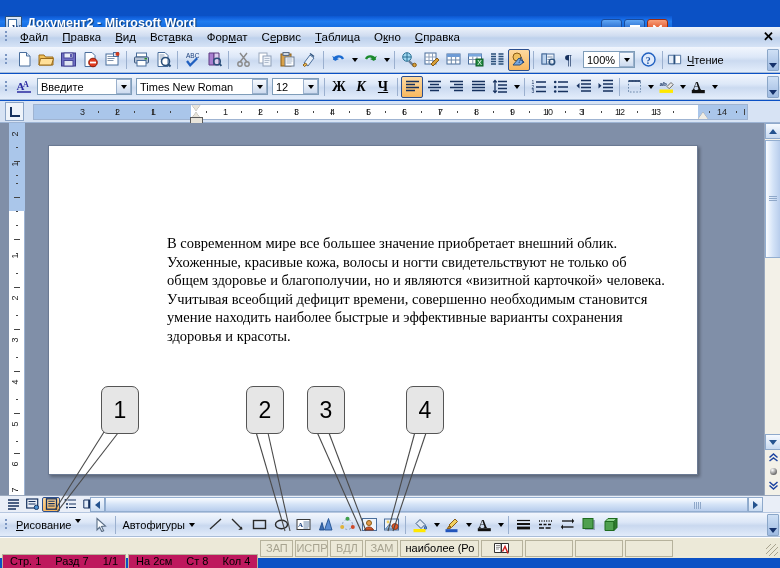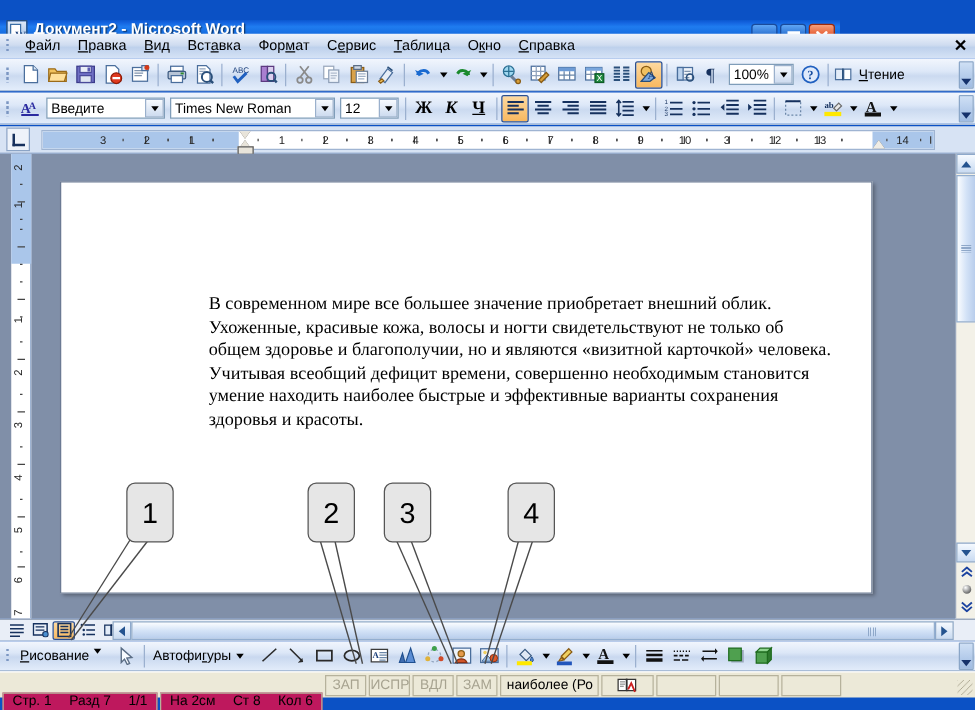--- a/index.html
+++ b/index.html
@@ -1037,21 +1037,21 @@
 
   <div class="statusbar">
     <div class="st-group">
       <span class="st-cell">Стр. 1</span>
       <span class="st-cell">Разд 7</span>
       <span class="st-cell">1/1</span>
     </div>
     <div class="st-group">
       <span class="st-cell">На 2см</span>
       <span class="st-cell">Ст 8</span>
-      <span class="st-cell">Кол 6</span>
+      <span class="st-cell">Кол 4</span>
     </div>
     <div class="st-flag">ЗАП</div>
     <div class="st-flag">ИСПР</div>
     <div class="st-flag">ВДЛ</div>
     <div class="st-flag">ЗАМ</div>
     <div class="st-lang">наиболее (Ро</div>
     <div class="st-ico">
       <svg width="18" height="14" viewBox="0 0 18 14">
           <path d="M1.5 2.5h7v9h-7z" fill="#fff" stroke="#333"></path>
           <path d="M8.5 2.5h7v9h-7z" fill="#fff" stroke="#333"></path>

